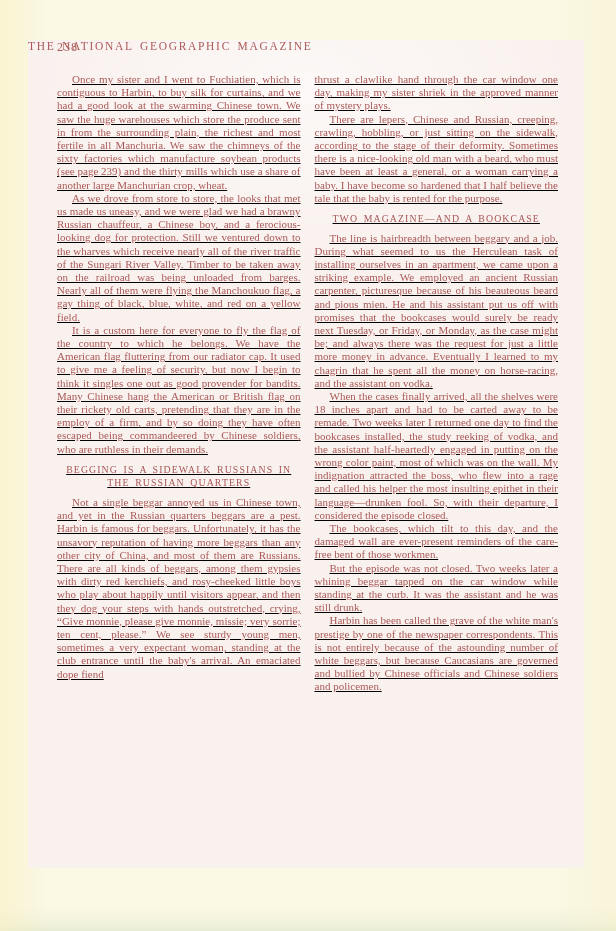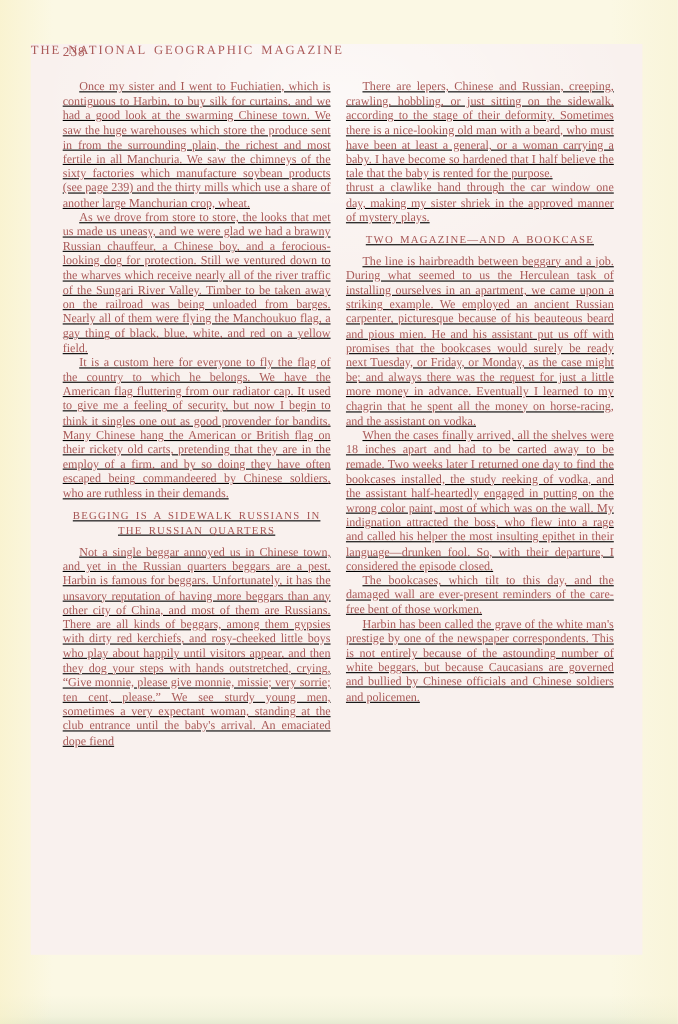--- a/index.html
+++ b/index.html
@@ -94,23 +94,24 @@
 
     <div class="col">
       <p class="para">Once my sister and I went to Fuchiatien, which is contiguous to Harbin, to buy silk for curtains, and we had a good look at the swarming Chinese town.  We saw the huge warehouses which store the produce sent in from the surrounding plain, the richest and most fertile in all Manchuria.  We saw the chimneys of the sixty factories which manufacture soybean products (see page 239) and the thirty mills which use a share of another large Manchurian crop, wheat.</p>
       <p class="para">As we drove from store to store, the looks that met us made us uneasy, and we were glad we had a brawny Russian chauffeur, a Chinese boy, and a ferocious-looking dog for protection.  Still we ventured down to the wharves which receive nearly all of the river traffic of the Sungari River Valley.  Timber to be taken away on the railroad was being unloaded from barges.  Nearly all of them were flying the Manchoukuo flag, a gay thing of black, blue, white, and red on a yellow field.</p>
       <p class="para">It is a custom here for everyone to fly the flag of the country to which he belongs.  We have the American flag fluttering from our radiator cap.  It used to give me a feeling of security, but now I begin to think it singles one out as good provender for bandits.  Many Chinese hang the American or British flag on their rickety old carts, pretending that they are in the employ of a firm, and by so doing they have often escaped being commandeered by Chinese soldiers, who are ruthless in their demands.</p>
       <h3 class="section-heading">BEGGING IS A SIDEWALK RUSSIANS IN THE RUSSIAN QUARTERS</h3>
       <p class="para">Not a single beggar annoyed us in Chinese town, and yet in the Russian quarters beggars are a pest.  Harbin is famous for beggars.  Unfortunately, it has the unsavory reputation of having more beggars than any other city of China, and most of them are Russians.  There are all kinds of beggars, among them gypsies with dirty red kerchiefs, and rosy-cheeked little boys who play about happily until visitors appear, and then they dog your steps with hands outstretched, crying, “Give monnie, please give monnie, missie; very sorrie; ten cent, please.”  We see sturdy young men, sometimes a very expectant woman, standing at the club entrance until the baby's arrival.  An emaciated dope fiend</p>
     </div>
 
     <div class="col">
+      <p class="para noindent">thrust a clawlike hand through the car window one day, making my sister shriek in the approved manner of mystery plays.</p>
       <p class="para">There are lepers, Chinese and Russian, creeping, crawling, hobbling, or just sitting on the sidewalk, according to the stage of their deformity.  Sometimes there is a nice-looking old man with a beard, who must have been at least a general, or a woman carrying a baby.  I have become so hardened that I half believe the tale that the baby is rented for the purpose.</p>
-      <p class="para noindent">thrust a clawlike hand through the car window one day, making my sister shriek in the approved manner of mystery plays.</p>
       <h3 class="section-heading">TWO MAGAZINE—AND A BOOKCASE</h3>
       <p class="para">The line is hairbreadth between beggary and a job.  During what seemed to us the Herculean task of installing ourselves in an apartment, we came upon a striking example.  We employed an ancient Russian carpenter, picturesque because of his beauteous beard and pious mien.  He and his assistant put us off with promises that the bookcases would surely be ready next Tuesday, or Friday, or Monday, as the case might be; and always there was the request for just a little more money in advance.  Eventually I learned to my chagrin that he spent all the money on horse-racing, and the assistant on vodka.</p>
       <p class="para">When the cases finally arrived, all the shelves were 18 inches apart and had to be carted away to be remade.  Two weeks later I returned one day to find the bookcases installed, the study reeking of vodka, and the assistant half-heartedly engaged in putting on the wrong color paint, most of which was on the wall.  My indignation attracted the boss, who flew into a rage and called his helper the most insulting epithet in their language—drunken fool.  So, with their departure, I considered the episode closed.</p>
       <p class="para">The bookcases, which tilt to this day, and the damaged wall are ever-present reminders of the care-free bent of those workmen.</p>
+      <p class="para">But the episode was not closed.  Two weeks later a whining beggar tapped on the car window while standing at the curb.  It was the assistant and he was still drunk.</p>
       <p class="para">Harbin has been called the grave of the white man's prestige by one of the newspaper correspondents.  This is not entirely because of the astounding number of white beggars, but because Caucasians are governed and bullied by Chinese officials and Chinese soldiers and policemen.</p>
     </div>
 
   </div>
 </div>
 
 </body></html>

